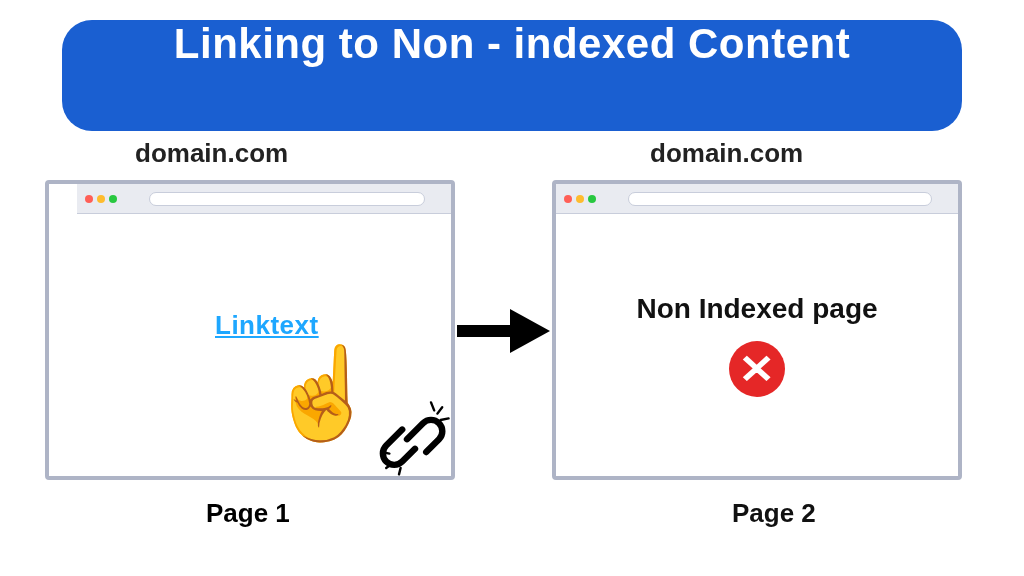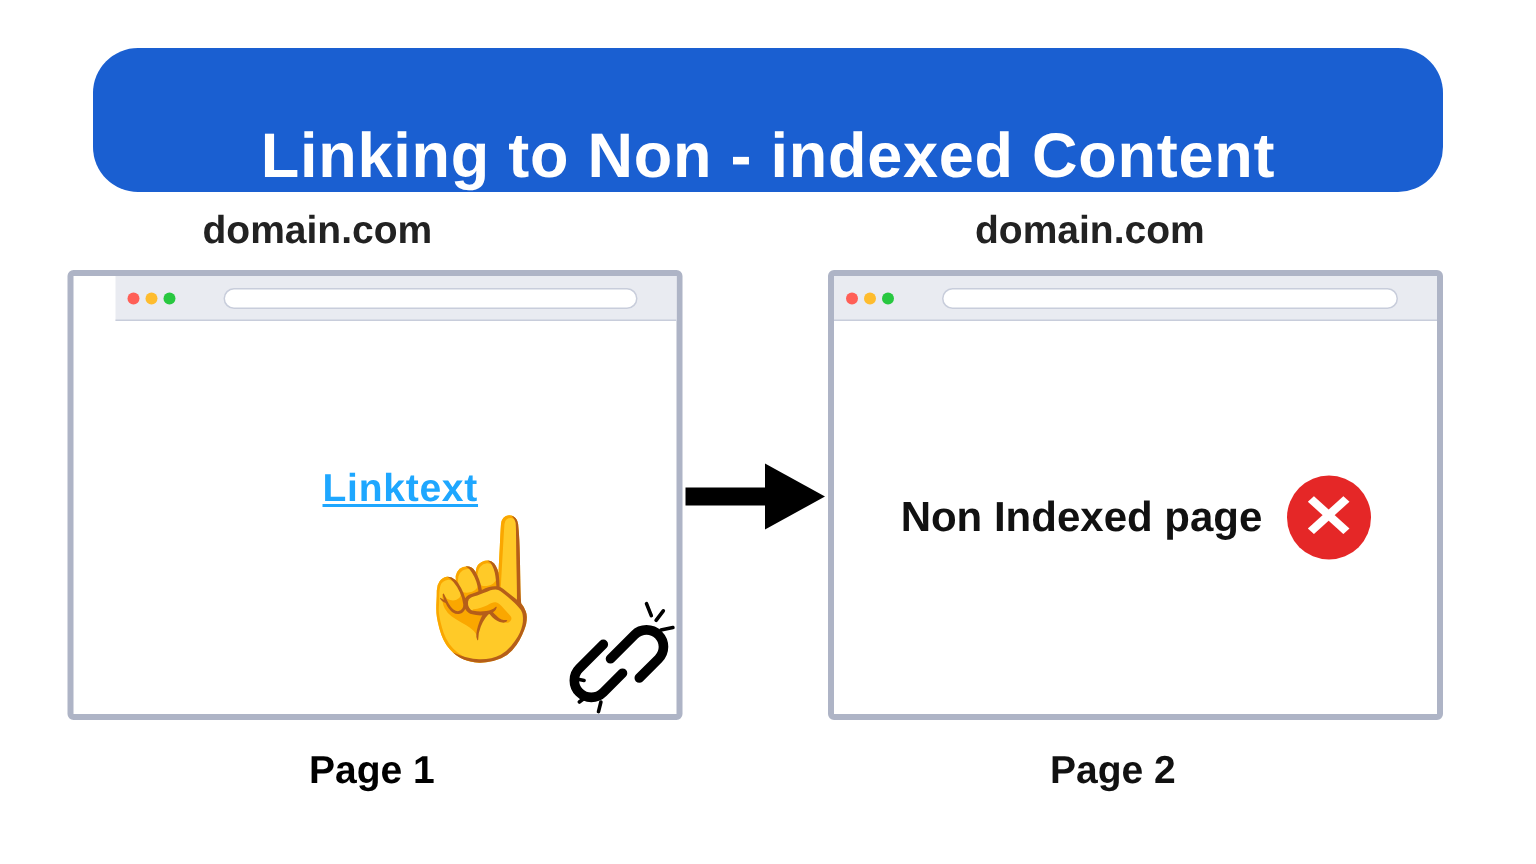--- a/index.html
+++ b/index.html
@@ -9,27 +9,26 @@
       font-family: Arial, Helvetica, sans-serif;
       background: #ffffff;
       position: relative;
       overflow: hidden;
     }
     .title-banner {
       position: absolute;
       top: 20px;
       left: 62px;
       width: 900px;
-      height: 96px;
+      height: 111px;
       background: #1a5fd1;
       border-radius: 30px;
       display: flex;
-      align-items: flex-end;
+      align-items: flex-start;
       justify-content: center;
-      margin-top: 12px;
     }
     .title-text {
       color: #ffffff;
       font-size: 42px;
       font-weight: 700;
       letter-spacing: 0.5px;
     }
     .domain-label-left {
       position: absolute;
       top: 138px;
@@ -88,21 +87,21 @@
       border-radius: 7px;
     }
     .browser-body-left {
       position: relative;
       height: calc(100% - 30px);
     }
     .browser-body-right {
       position: relative;
       height: calc(100% - 30px);
       display: flex;
-      flex-direction: row;
+      flex-direction: column;
       align-items: center;
       justify-content: center;
       gap: 16px;
     }
     .linktext {
       position: absolute;
       top: 96px;
       left: 138px;
       color: #1ea7ff;
       font-size: 26px;
@@ -157,21 +156,21 @@
       position: absolute;
       top: 498px;
       left: 206px;
       font-size: 26px;
       font-weight: 700;
       color: #000000;
     }
     .page-label-right {
       position: absolute;
       top: 498px;
-      left: 700px;
+      left: 732px;
       font-size: 26px;
       font-weight: 700;
       color: #111;
     }
   </style>
 </head>
 <body>
 
 <div class="title-banner">
   <div class="title-text">Linking to Non - indexed Content</div>

